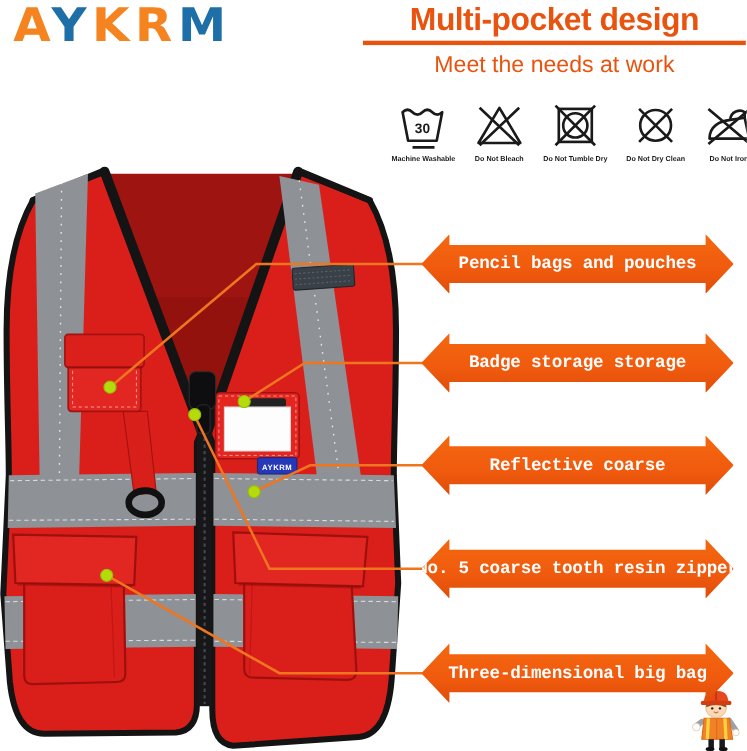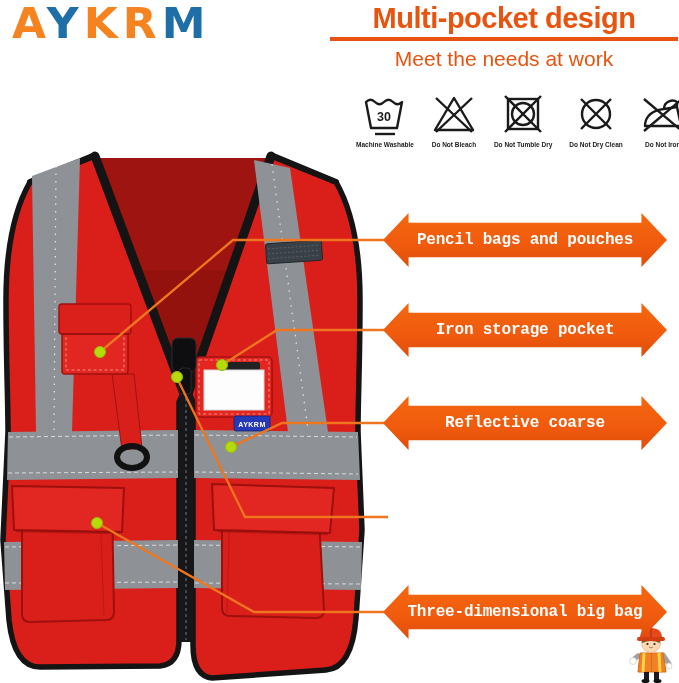--- a/index.html
+++ b/index.html
@@ -188,24 +188,27 @@
         <path d="M4,9 L42,41 M42,9 L4,41" stroke="#1a1a1a" stroke-width="2.4"></path>
       </svg>
       <div class="care-label">Do Not Iron</div>
     </div>
   </div>
 
   <div class="callout" style="top:213px">
     <span class="callout-label">Pencil bags and pouches</span>
   </div>
   <div class="callout" style="top:303px">
-    <span class="callout-label">Iron storage pocket</span>
+    <span class="callout-label">Badge storage storage</span>
   </div>
   <div class="callout" style="top:396px">
     <span class="callout-label">Reflective coarse</span>
+  </div>
+  <div class="callout" style="top:490px">
+    <span class="callout-label">No. 5 coarse tooth resin zipper</span>
   </div>
   <div class="callout" style="top:585px">
     <span class="callout-label">Three-dimensional big bag</span>
   </div>
 
   <svg id="mascot-svg" width="55" height="57" viewBox="0 0 55 57">
     <path d="M14,30 L9,34" stroke="#9BA1A9" stroke-width="5" stroke-linecap="round"></path>
     <path d="M39,29 L45,38" stroke="#9BA1A9" stroke-width="5" stroke-linecap="round"></path>
     <circle cx="9" cy="35" r="3.5" fill="#FFFFFF" stroke="#D9C5AE" stroke-width=".7"></circle>
     <circle cx="45" cy="40" r="3" fill="#FFFFFF" stroke="#D9C5AE" stroke-width=".7"></circle>

